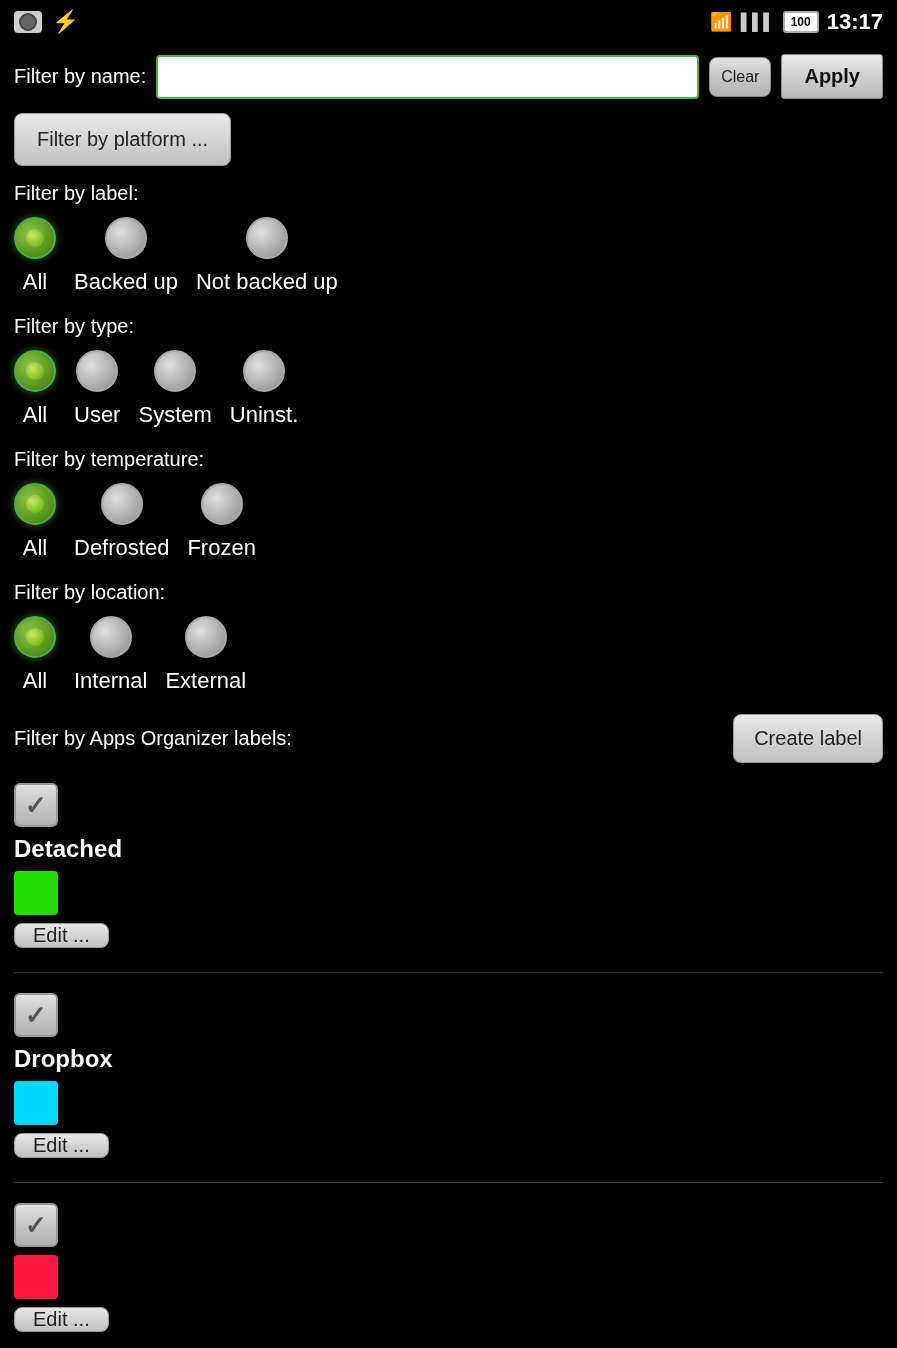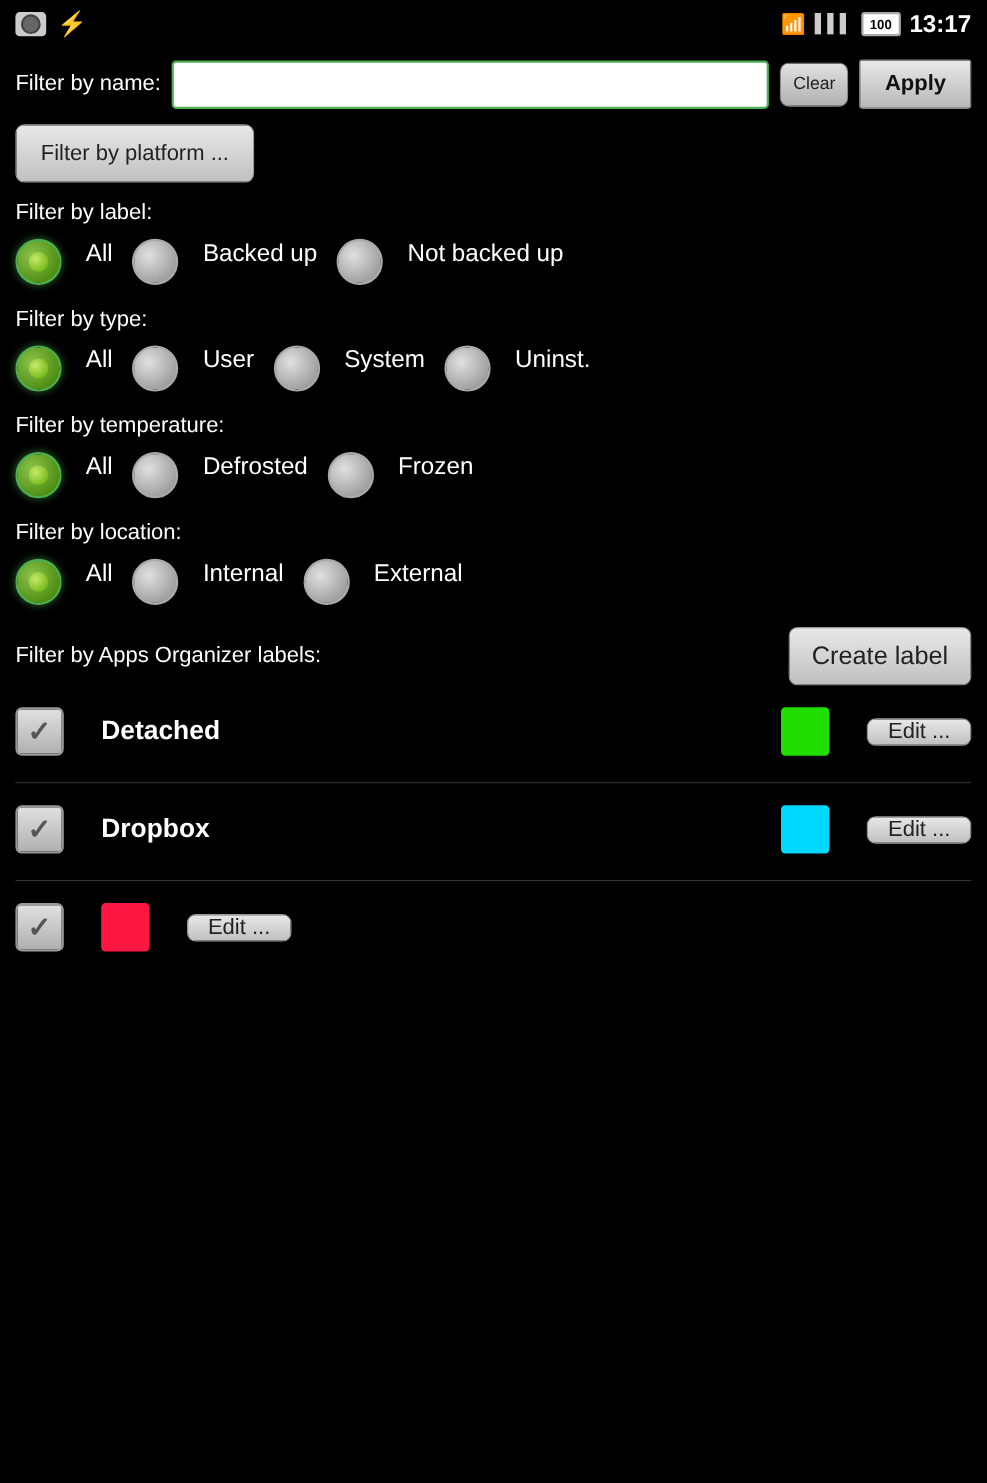--- a/index.html
+++ b/index.html
@@ -153,23 +153,24 @@
     
     .radio-group {
       display: flex;
       align-items: center;
       gap: 18px;
       margin-bottom: 20px;
       flex-wrap: wrap;
     }
     .radio-option {
       display: flex;
-      align-items: flex-start;
-      gap: 22px;
-      cursor: pointer;
+      align-items: center;
+      gap: 10px;
+      cursor: pointer;
+      flex-direction: column;
     }
     .radio-btn {
       width: 42px;
       height: 42px;
       border-radius: 50%;
       background: radial-gradient(circle at 35% 35%, #e0e0e0, #888);
       border: 2px solid #aaa;
       display: flex;
       align-items: center;
       justify-content: center;
@@ -201,31 +202,32 @@
     }
     .labels-section-text {
       font-size: 20px;
       color: #fff;
     }
     .btn-create-label {
       background: linear-gradient(to bottom, #e8e8e8, #c0c0c0);
       border: 1px solid #999;
       border-radius: 8px;
       padding: 12px 20px;
-      font-size: 23px;
+      font-size: 20px;
       cursor: pointer;
       color: #222;
     }
 
     
     .label-item {
       display: flex;
-      align-items: center;
-      gap: 34px;
+      align-items: flex-start;
+      gap: 8px;
       margin-bottom: 24px;
+      flex-direction: column;
     }
     .label-checkbox {
       width: 44px;
       height: 44px;
       background: linear-gradient(to bottom, #e0e0e0, #b0b0b0);
       border: 2px solid #999;
       border-radius: 6px;
       display: flex;
       align-items: center;
       justify-content: center;

